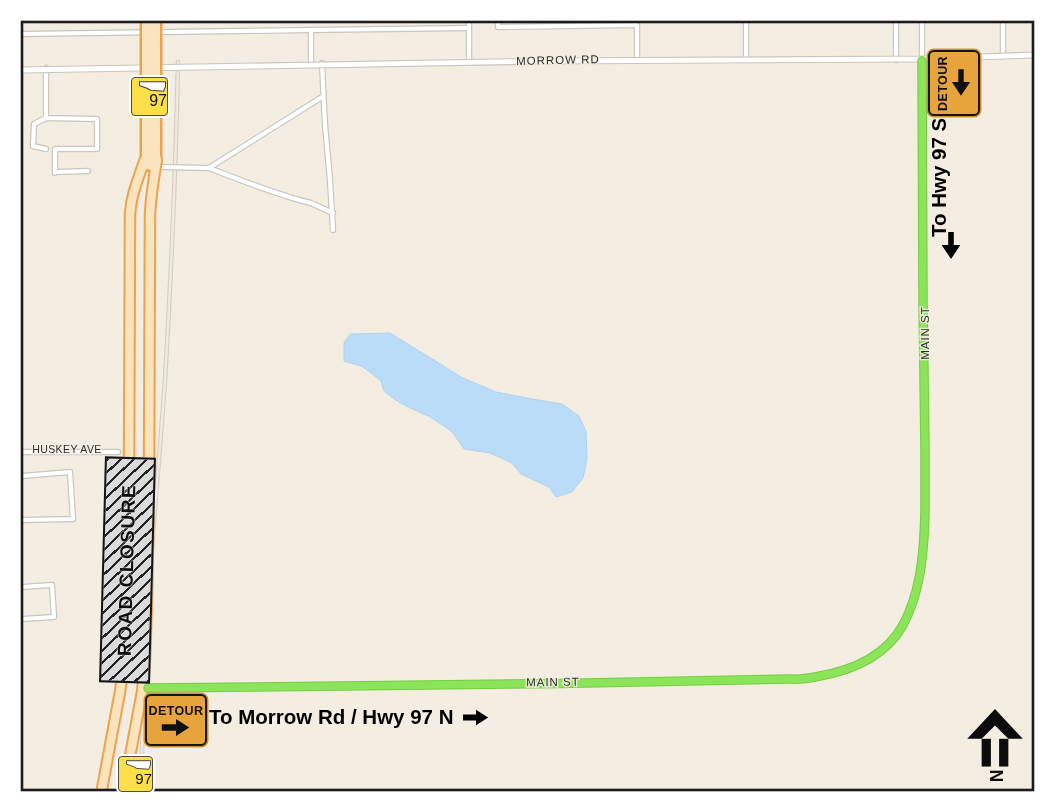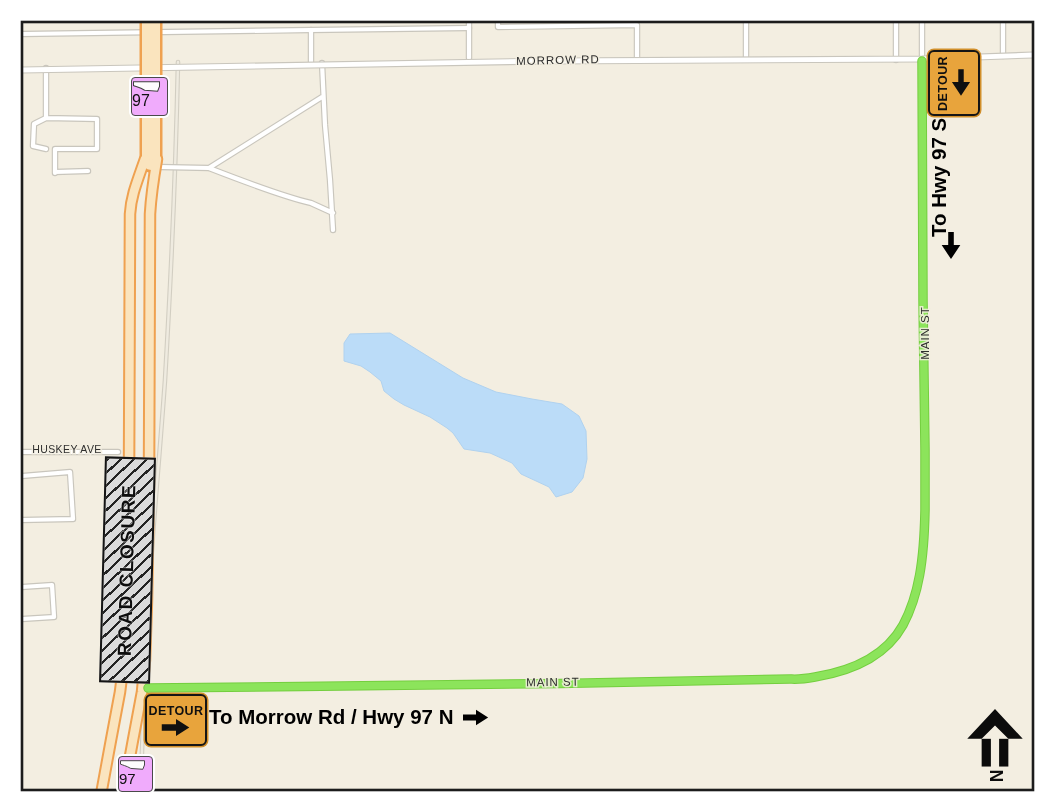--- a/index.html
+++ b/index.html
@@ -38,23 +38,23 @@
   .sign-v{flex-direction:row;gap:1px;}
   .sign-h{flex-direction:column;gap:1px;padding-top:2px;}
   .sign .dtxt{font-weight:700;font-size:12.5px;color:#101010;letter-spacing:.4px;line-height:1;}
   .sign-v .dtxt{writing-mode:vertical-rl;transform:rotate(180deg);}
 
   .dir-label{font-weight:700;font-size:20.5px;color:#000;white-space:nowrap;
              display:flex;align-items:center;gap:9px;}
   .dir-south{transform:rotate(-90deg);transform-origin:0 0;width:126px;height:26px;
              line-height:26px;display:block;}
 
-  .shield{background:#f0abfc;border:1.6px solid #4a4a4a;border-radius:4px;
+  .shield{background:#fde047;border:1.6px solid #4a4a4a;border-radius:4px;
           box-shadow:0 0 0 2px #ffffff;display:flex;flex-direction:column;
-          align-items:flex-start;justify-content:flex-start;}
+          align-items:flex-end;justify-content:flex-start;}
   .shield .num{font-size:16px;font-weight:500;color:#111;line-height:1;margin-top:0px;}
 </style>
 </head>
 <body>
 
 <div class="canvas">
 
   <svg class="map-svg" width="1055" height="812" viewBox="0 0 1055 812">
     <defs>
       <clipPath id="mapclip">

